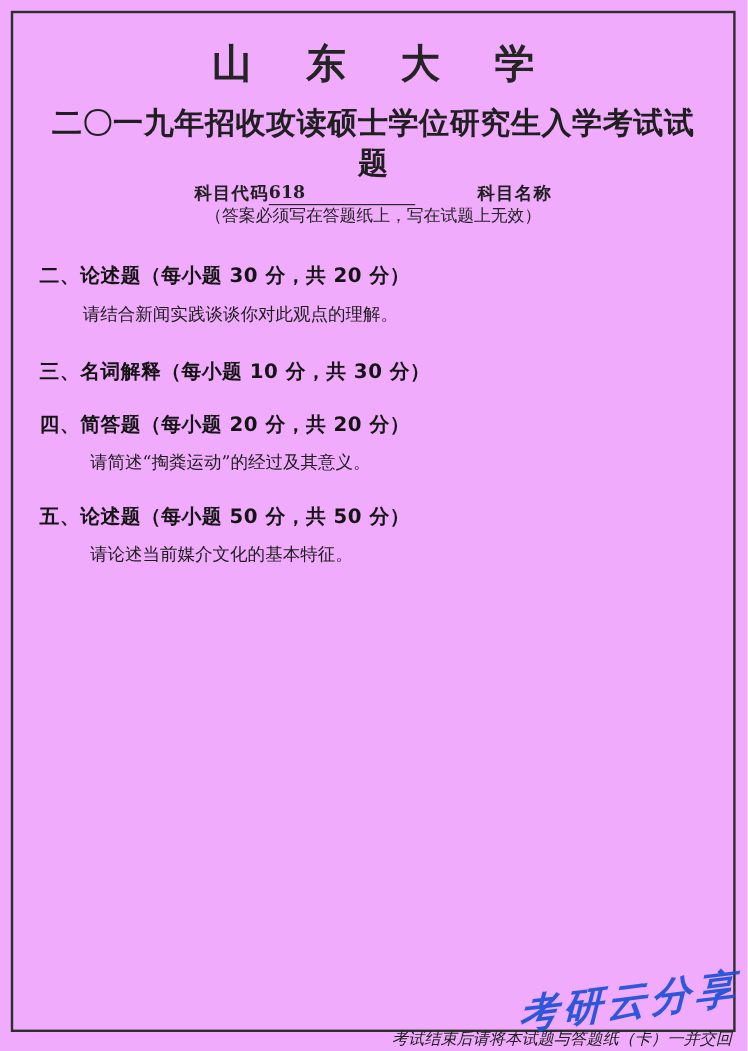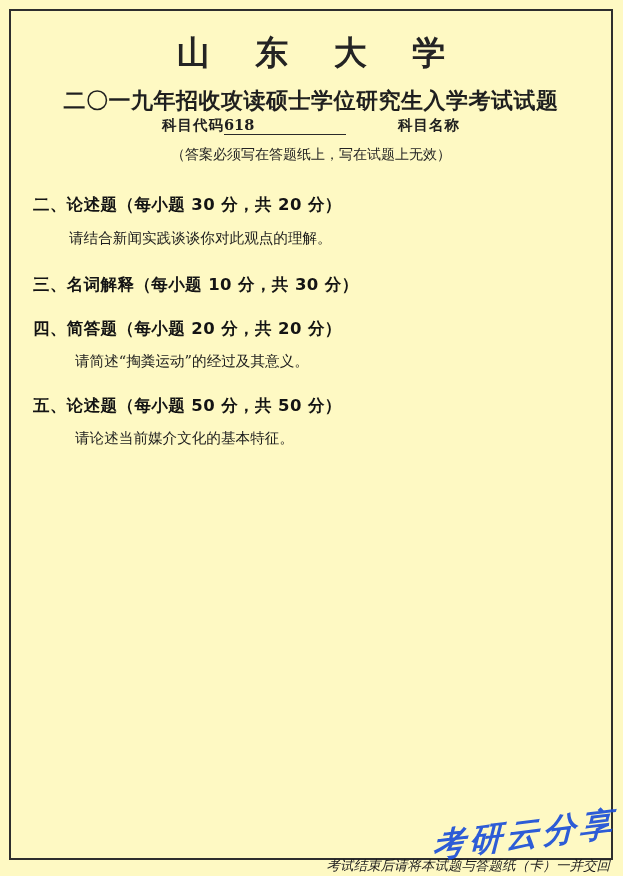--- a/index.html
+++ b/index.html
@@ -15,21 +15,21 @@
     font-family: "DejaVu Sans", "Liberation Sans", sans-serif;
     color: #1a1a1a;
   }
 
   
   .page {
     position: absolute;
     left: 0; top: 0;
     width: 623px;
     height: 876px;
-    background: #fef9c3;
+    background: #f0abfc;
   }
 
   
   .frame {
     position: absolute;
     left: 9px;
     top: 9px;
     width: 604px;
     height: 851px;
     border: 2px solid #2e2e2e;
@@ -54,21 +54,21 @@
     font-weight: bold;
     letter-spacing: 17px;
     text-indent: 17px;
     margin-top: 23px;
     line-height: 1.15;
     color: #242424;
   }
   .exam-title {
     text-align: center;
     font-family: "DejaVu Serif", "Liberation Serif", serif;
-    font-size: 22px;
+    font-size: 25px;
     font-weight: bold;
     letter-spacing: 0.5px;
     margin-top: 14px;
     color: #1f1f1f;
   }
 
   .field-row {
     display: flex;
     justify-content: center;
     align-items: flex-end;
@@ -91,21 +91,20 @@
     padding-bottom: 1px;
     line-height: 1.2;
   }
   .field-value.code { width: 122px; }
   .field-value.name { width: 150px; letter-spacing: 1px; }
 
   .note {
     text-align: center;
     font-family: "DejaVu Serif", "Liberation Serif", serif;
     font-size: 14px;
-    margin-top: 11px;
     color: #232323;
   }
 
   
   .sections { margin-top: 30px; }
 
   .section { margin-bottom: 3px; }
 
   .section-heading {
     font-family: "DejaVu Sans", "Liberation Sans", sans-serif;

